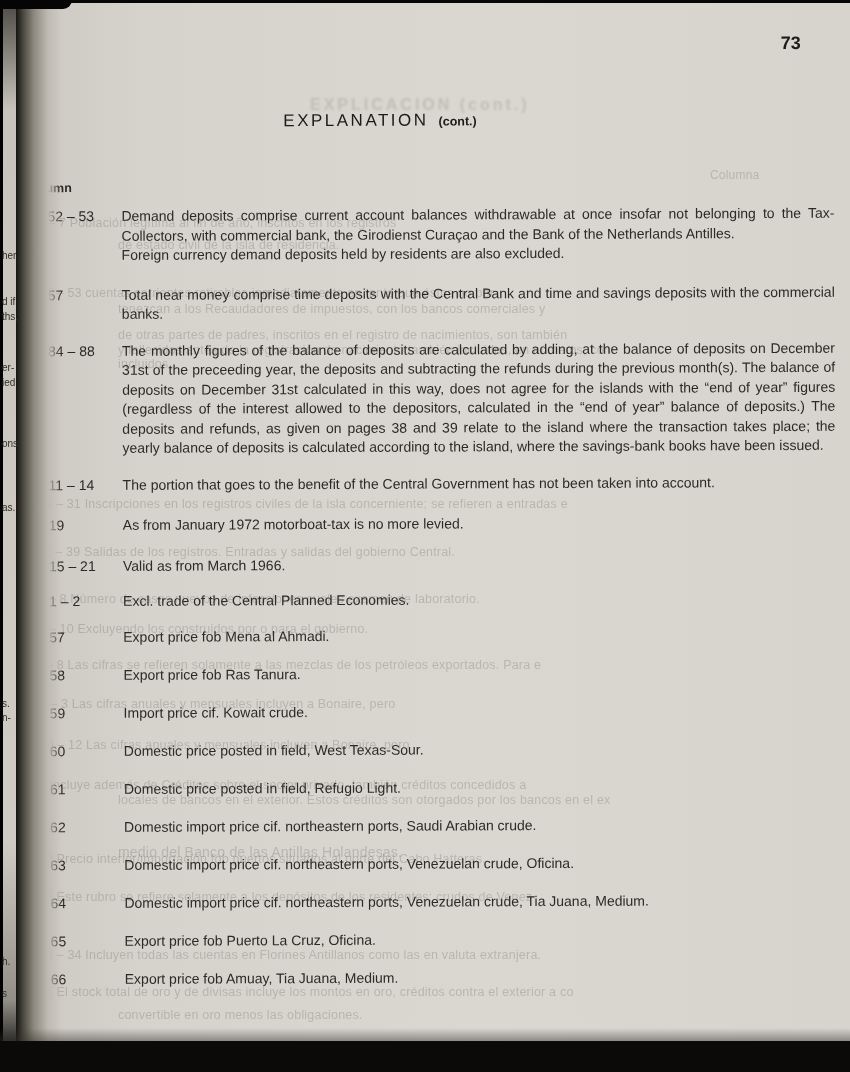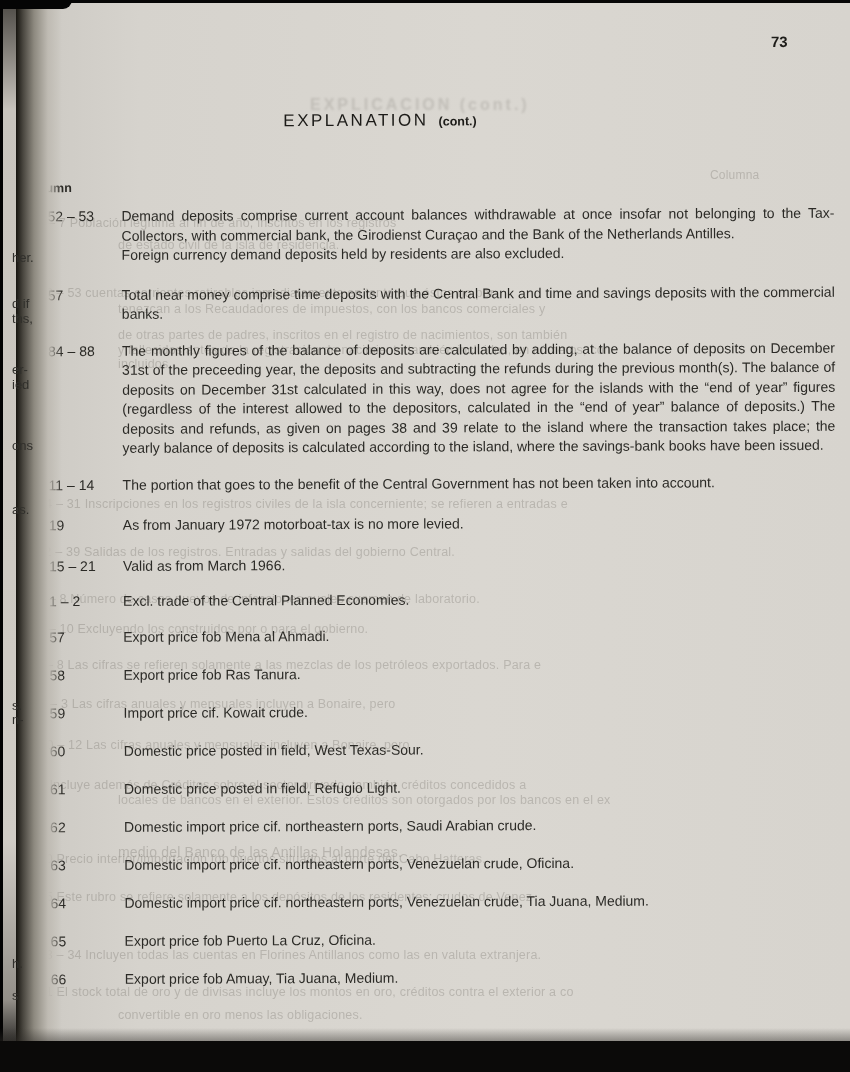--- a/index.html
+++ b/index.html
@@ -10,21 +10,21 @@
   }
   
   .ghost-layer{position:absolute;inset:0;z-index:1;}
   .ghost{
     position:absolute;color:#6f6b64;opacity:.30;filter:blur(.5px);
     white-space:nowrap;letter-spacing:.2px;
   }
   .ghost-bold{font-weight:bold;letter-spacing:3px;opacity:.22;filter:blur(1px);}
   
   .rot{position:absolute;inset:0;z-index:2;transform:rotate(-0.25deg);transform-origin:90px 120px;}
-  .page-number{position:absolute;top:36px;right:62px;font-weight:bold;font-size:15px;color:#1d1c19;}
+  .page-number{position:absolute;top:36px;right:49px;font-weight:bold;font-size:18px;color:#1d1c19;}
   .title-row{position:absolute;top:112px;left:0;right:90px;text-align:center;color:#1c1b18;}
   .title-main{font-size:17px;font-weight:normal;letter-spacing:2.5px;}
   .title-cont{font-size:12.5px;font-weight:bold;margin-left:10px;margin-top:27px;}
   .col-header{position:absolute;top:181px;left:25px;font-size:12.5px;font-weight:bold;}
   .content{position:absolute;top:207px;left:25px;right:16px;}
   .entry{display:flex;margin-bottom:18.5px;font-size:14px;line-height:19.5px;}
   .entry .letter{width:22px;flex:none;}
   .entry .range{width:74px;flex:none;white-space:nowrap;}
   .entry .desc{flex:1;}
   .entry .desc p{margin:0;text-align:justify;}
@@ -35,21 +35,21 @@
   .entry:nth-child(5){margin-bottom:21px;}
   .entry:nth-child(6){margin-bottom:16px;}
   .entry:nth-child(7){margin-bottom:16px;}
   
   .edge-black{position:absolute;left:0;top:0;width:3px;height:100%;background:#020202;z-index:3;}
   .edge-sliver{position:absolute;left:3px;top:0;width:13px;height:100%;z-index:3;
     background:linear-gradient(180deg,#4a4742 0,#c8c4bd 110px,#d0ccc5 840px,#938f88 1000px,#1d1c1a 1050px,#050505 100%);}
   .edge-shadow{position:absolute;left:16px;top:0;width:46px;height:100%;z-index:3;
     background:linear-gradient(90deg,#16140f 0,#49463f 7px,#8d897f 18px,#bfbbb3 32px,rgba(215,212,206,0) 46px);}
   .edge-frags{position:absolute;left:0;top:0;width:20px;height:100%;z-index:4;}
-  .edge-frag{position:absolute;left:12px;font-size:13px;color:#302f2b;white-space:nowrap;}
+  .edge-frag{position:absolute;left:2px;font-size:10px;color:#302f2b;white-space:nowrap;}
   .top-bar{position:absolute;left:0;top:0;right:0;height:3px;background:#060606;z-index:5;}
   .top-blob{position:absolute;left:0;top:0;width:72px;height:9px;background:#050505;border-radius:0 0 10px 0;z-index:5;}
   .bottom-shade{position:absolute;left:0;right:0;top:1028px;height:13px;z-index:5;
     background:linear-gradient(180deg,rgba(60,57,52,0) 0,rgba(50,47,43,.45) 100%);}
   .bottom-bar{position:absolute;left:0;right:0;top:1041px;bottom:0;background:#0b0a09;z-index:6;}
 </style>
 </head>
 <body>
 
 <div class="page">

